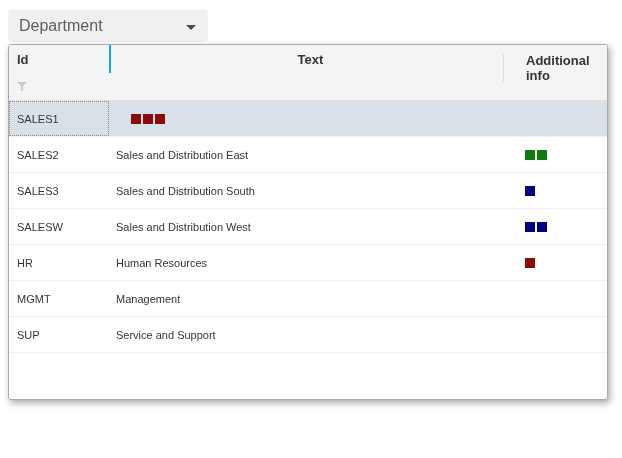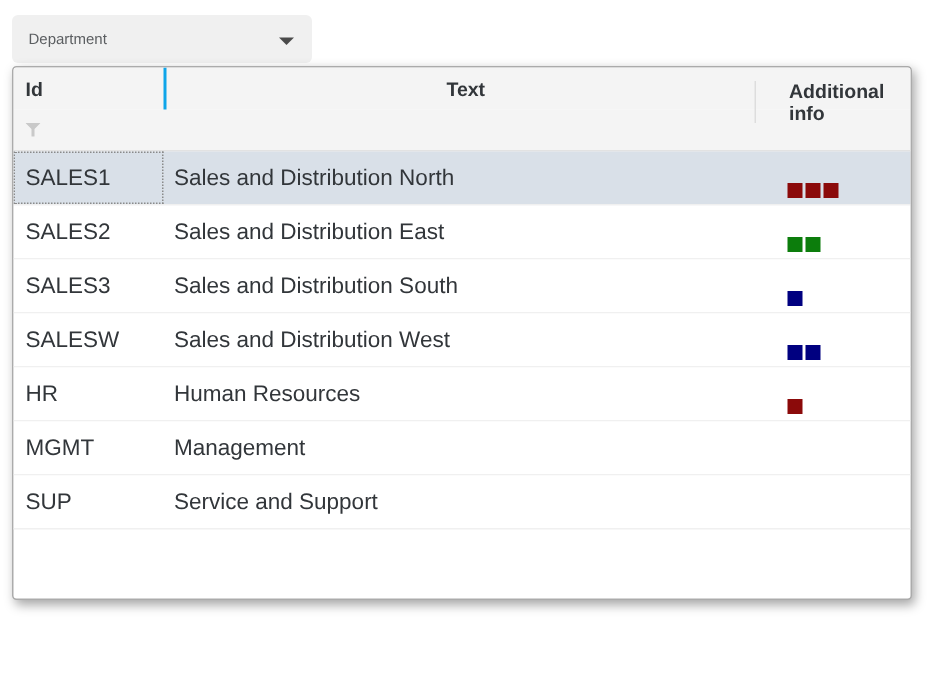--- a/index.html
+++ b/index.html
@@ -17,21 +17,21 @@
     position:absolute; left:8px; top:10px;
     width:200px; height:32px;
     background:#f0f0f0;
     border-radius:4px;
     box-sizing:border-box;
     display:flex; align-items:center; justify-content:space-between;
     padding:0 12px 0 11px;
     cursor:pointer;
   }
   .combobox-value {
-    font-size:10px; color:#5b5e61;
+    font-size:16px; color:#5b5e61;
   }
   .combobox-arrow {
     width:0; height:0;
     border-left:5px solid transparent;
     border-right:5px solid transparent;
     border-top:5px solid #4a4a4a;
     margin-top:2px;
   }
 
   
@@ -62,22 +62,22 @@
   .col-id   { width:100px; padding-left:8px; box-sizing:border-box; flex:none; height:100%; display:flex; align-items:center; }
   .col-text { flex:1; padding-left:7px; box-sizing:border-box; height:100%; display:flex; align-items:center; }
   .col-info { width:104px; padding-left:22px; padding-right:6px; box-sizing:border-box; flex:none; height:100%; display:flex; align-items:center;margin-top:17px; }
   .hdr-row .col-text { border-left:2px solid #0ea5e9;justify-content:center; }
   .hdr-row .col-info { border-left:1px solid #dddddd; }
 
   .funnel-icon { display:block; }
 
   .row {
     height:35px;
-    display:flex; align-items:center;
-    font-size:15px; color:#32363a;
+    display:flex; align-items:flex-end;
+    font-size:11px; color:#32363a;
     border-bottom:1px solid #f0f0f0;
     background:#ffffff;
     cursor:pointer;
   }
   .row.selected { background:#d9e0e8; }
   .row.selected .col-id {
     outline:1px dotted #8a8a8a;
     outline-offset:-1px;
   }
 
@@ -118,23 +118,20 @@
     </div>
     <div class="col-text"></div>
     <div class="col-info"></div>
   </div>
 
   <div id="rows-container">
     <div class="row selected">
       <div class="col-id">
           <span>SALES1</span>
         </div>
-      <div class="col-text">
-          <span>Sales and Distribution North</span>
-        </div>
       <div class="col-info">
           <span class="sq" style="background: rgb(139, 10, 10);"></span>
           <span class="sq" style="background: rgb(139, 10, 10);"></span>
           <span class="sq" style="background: rgb(139, 10, 10);"></span>
         </div>
     </div>
 
     <div class="row">
       <div class="col-id">
           <span>SALES2</span>

